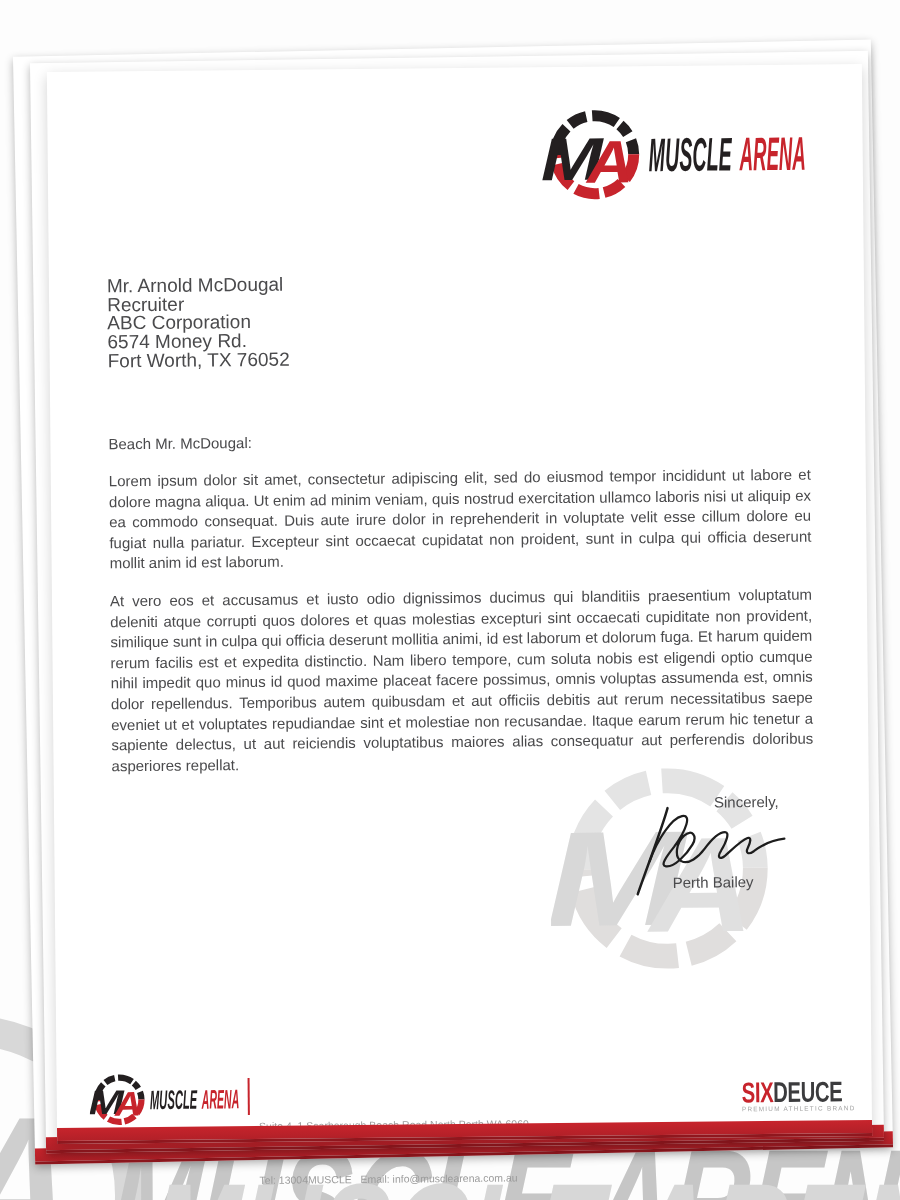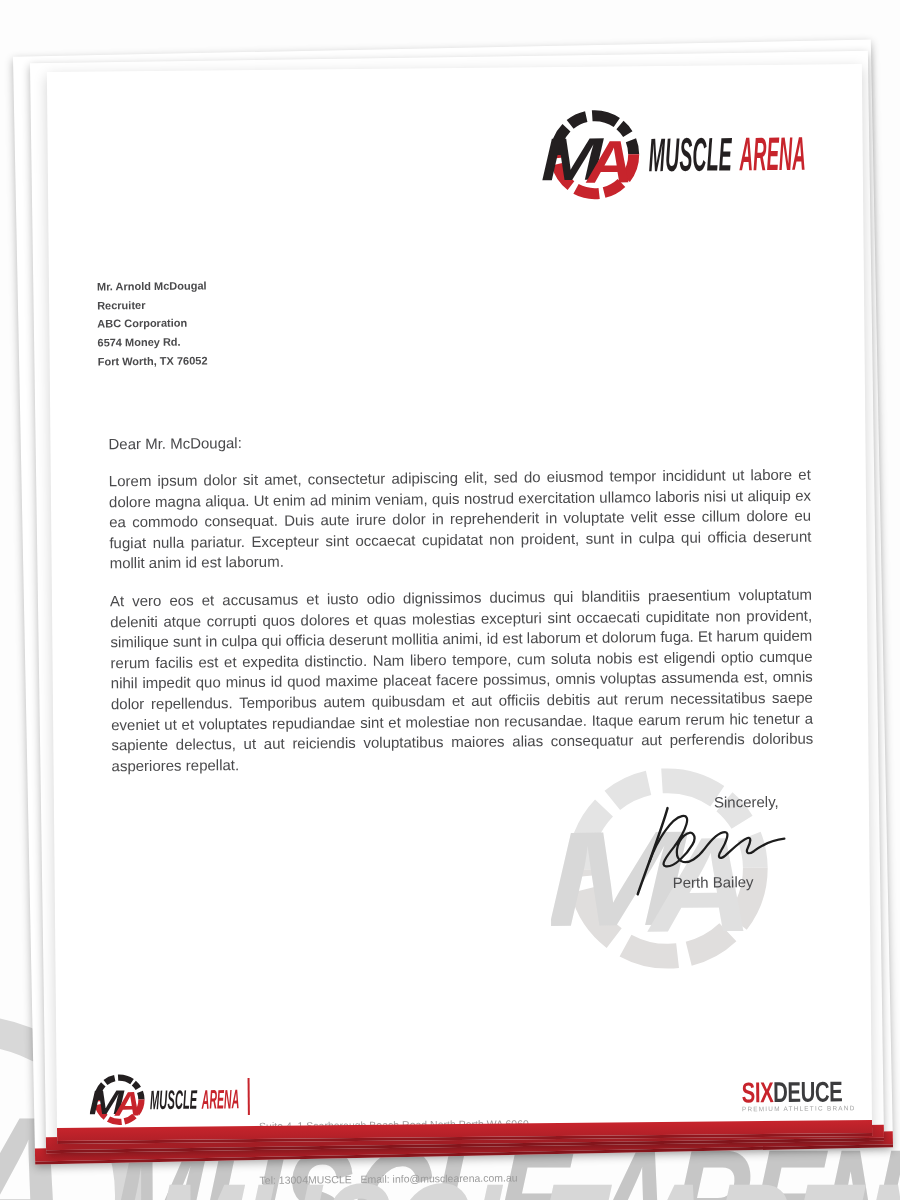--- a/index.html
+++ b/index.html
@@ -23,21 +23,21 @@
   #sheet-back2{left:24px;top:48px;width:858px;height:1108px;transform:rotate(-1.15deg);
         z-index:1;box-shadow:0 3px 9px rgba(0,0,0,.30);}
   #sheet-back1{left:38px;top:57px;width:838px;height:1090px;transform:rotate(-0.85deg);
         z-index:2;box-shadow:0 3px 8px rgba(0,0,0,.30);}
   #sheet-main{left:52px;top:68px;width:815px;height:1072px;transform:rotate(-0.55deg);
         z-index:3;box-shadow:0 4px 14px rgba(0,0,0,.18);}
 
   
   .abs{position:absolute;}
   .letter-text{color:var(--body-text,#4a4a4c);font-size:15px;line-height:20.6px;}
-  #recipient{left:48px;top:206px;font-size:11px;line-height:18.7px;font-weight:bold;}
+  #recipient{left:58px;top:206px;font-size:19px;line-height:18.7px;}
   #salutation{left:58px;top:363px;}
   #para1{left:58px;top:400px;width:702px;text-align:justify;margin:0;}
   #para2{left:58px;top:520px;width:702px;text-align:justify;margin:0;}
 
   #page-ghost{left:496px;top:690px;width:225px;height:225px;}
 
   #closing{left:660px;top:727px;}
   #signature{left:574px;top:738px;}
   #signer-name{left:618px;top:807px;}
 
@@ -82,21 +82,21 @@
     </svg>
 
     <div class="abs letter-text" id="recipient">
       <div>Mr. Arnold McDougal</div>
       <div>Recruiter</div>
       <div>ABC Corporation</div>
       <div>6574 Money Rd.</div>
       <div>Fort Worth, TX 76052</div>
     </div>
 
-    <div class="abs letter-text" id="salutation">Dear Mr. McDougal:</div>
+    <div class="abs letter-text" id="salutation">Beach Mr. McDougal:</div>
     <p class="abs letter-text" id="para1">Lorem ipsum dolor sit amet, consectetur adipiscing elit, sed do eiusmod tempor incididunt ut labore et dolore magna aliqua. Ut enim ad minim veniam, quis nostrud exercitation ullamco laboris nisi ut aliquip ex ea commodo consequat. Duis aute irure dolor in reprehenderit in voluptate velit esse cillum dolore eu fugiat nulla pariatur. Excepteur sint occaecat cupidatat non proident, sunt in culpa qui officia deserunt mollit anim id est laborum.</p>
     <p class="abs letter-text" id="para2">At vero eos et accusamus et iusto odio dignissimos ducimus qui blanditiis praesentium voluptatum deleniti atque corrupti quos dolores et quas molestias excepturi sint occaecati cupiditate non provident, similique sunt in culpa qui officia deserunt mollitia animi, id est laborum et dolorum fuga. Et harum quidem rerum facilis est et expedita distinctio. Nam libero tempore, cum soluta nobis est eligendi optio cumque nihil impedit quo minus id quod maxime placeat facere possimus, omnis voluptas assumenda est, omnis dolor repellendus. Temporibus autem quibusdam et aut officiis debitis aut rerum necessitatibus saepe eveniet ut et voluptates repudiandae sint et molestiae non recusandae. Itaque earum rerum hic tenetur a sapiente delectus, ut aut reiciendis voluptatibus maiores alias consequatur aut perferendis doloribus asperiores repellat.</p>
 
     <svg class="abs" id="page-ghost" viewBox="0 0 100 100">
       <path d="M 13 50 A 39 39 0 0 1 91 50" fill="none" stroke="#e4e4e4" stroke-width="11" stroke-dasharray="30 5 18 6 26 4 12 7"></path>
       <path d="M 91 50 A 39 39 0 0 1 13 50" fill="none" stroke="#e0dedd" stroke-width="11" stroke-dasharray="26 6 20 5 24 6"></path>
       <text x="-2" y="75" font-family="Liberation Sans, sans-serif" font-weight="bold" font-style="italic" font-size="60" fill="#d8d8d8" textLength="62" lengthAdjust="spacingAndGlyphs">M</text>
       <text x="44" y="78" font-family="Liberation Sans, sans-serif" font-weight="bold" font-style="italic" font-size="60" fill="#e0e0e0" textLength="46" lengthAdjust="spacingAndGlyphs">A</text>
     </svg>
 

